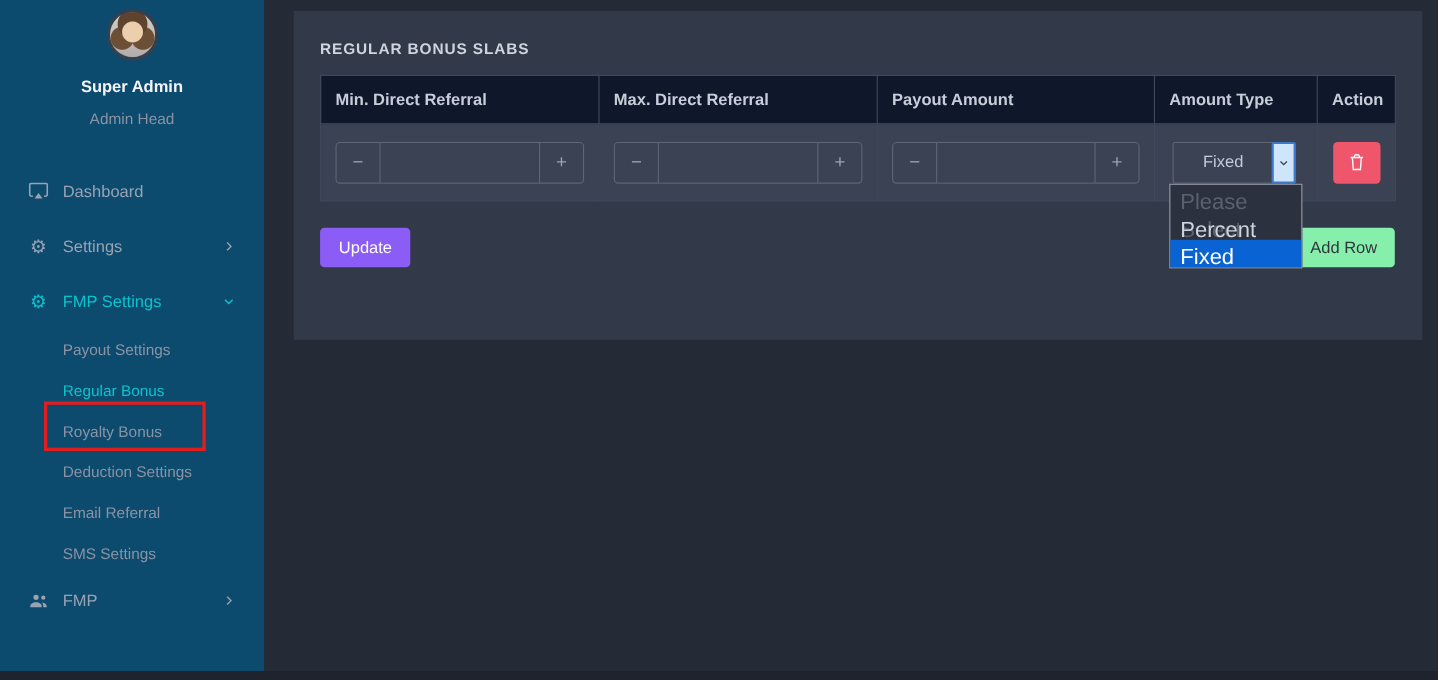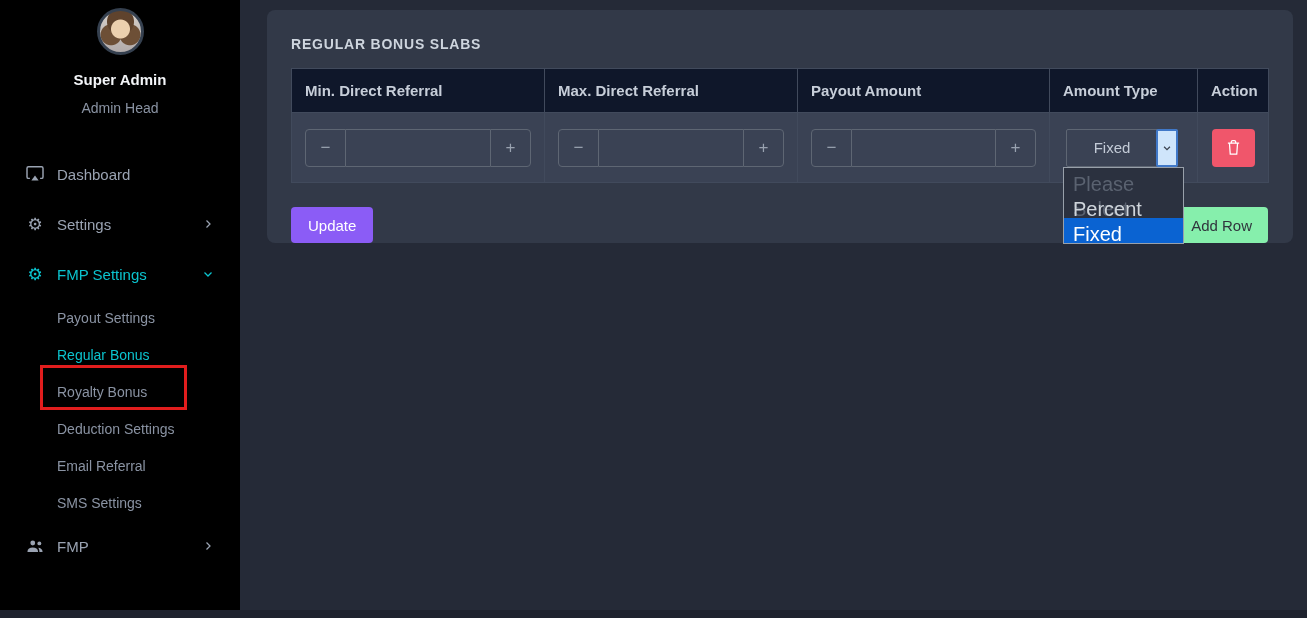--- a/index.html
+++ b/index.html
@@ -5,21 +5,21 @@
   * { box-sizing: border-box; }
   html,body { margin:0; padding:0; }
   body {
     width:1307px; height:618px; overflow:hidden;
     background:#1f232e;
     font-family:"Liberation Sans", sans-serif;
   }
   .app { display:flex; height:610px; }
 
   
-  .sidebar { width:240px; flex-shrink:0; background:#000000; position:relative; }
+  .sidebar { width:240px; flex-shrink:0; background:#0c4a6e; position:relative; }
   .profile { padding-top:8px; text-align:center; }
   .avatar {
     width:47px; height:47px; border-radius:50%; margin:0 auto;
     border:3px solid #35404f;
     background:
       radial-gradient(circle at 50% 44%, #ecd0ae 0 9px, rgba(0,0,0,0) 10px),
       radial-gradient(circle at 50% 26%, #5f432d 0 13px, rgba(0,0,0,0) 14px),
       radial-gradient(circle at 27% 58%, #6d4f36 0 10px, rgba(0,0,0,0) 11px),
       radial-gradient(circle at 73% 58%, #6d4f36 0 10px, rgba(0,0,0,0) 11px),
       linear-gradient(180deg, #d6d0ca 0%, #b2abaa 100%);
@@ -45,22 +45,22 @@
   .submenu-item.active { color:#0bc3ce; }
 
   .annotation-box {
     position:absolute; left:40px; top:365px; width:147px; height:45px;
     border:3px solid #e11d1d; pointer-events:none;
   }
 
   
   .main { flex:1; background:#252a37; padding:10px 15px 0 27px; }
   .panel {
-    background:#323948; border-radius:8px;
-    padding:24px 24px 40px 24px; height:233px; position:relative;
+    background:#323948; border-radius:0;
+    padding:24px 24px 40px 24px; height:299px; position:relative;
   }
   .panel-title {
     margin:2px 0 16px; font-size:14px; font-weight:bold;
     letter-spacing:0.8px; color:#ced5de;
   }
 
   table.slabs { width:977px; border-collapse:collapse; table-layout:fixed; }
   .slabs th {
     background:#0f172a; border:1px solid #414a5c;
     height:44px; padding:0 13px; text-align:left;

